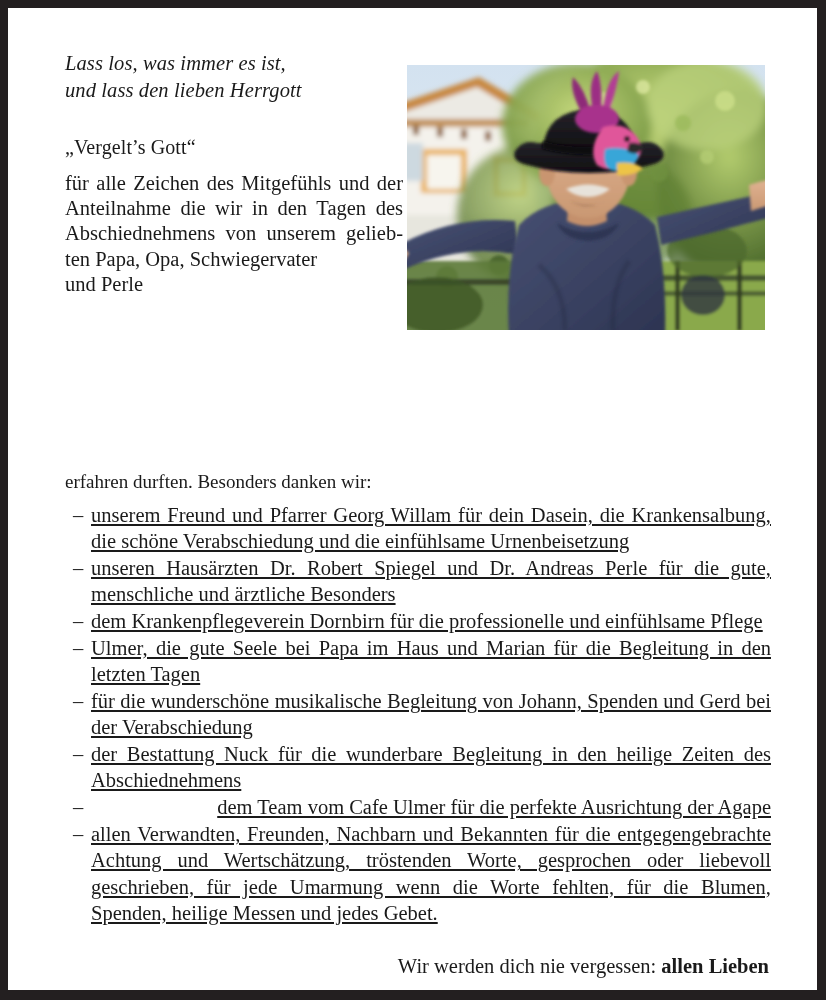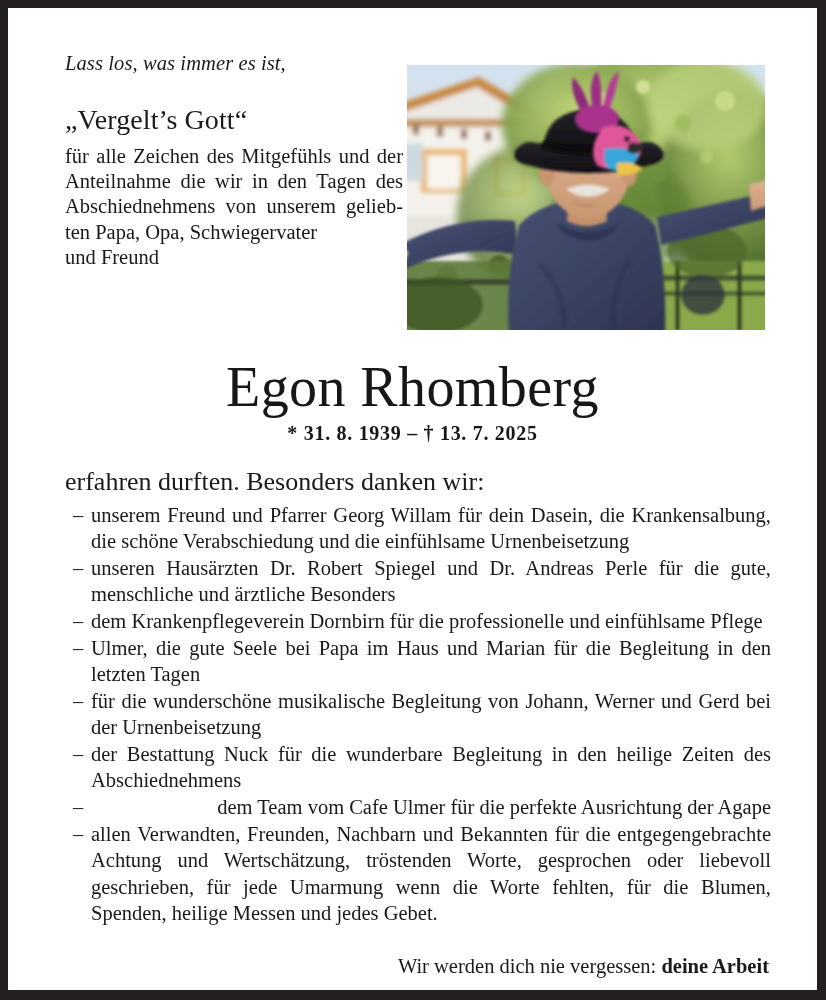--- a/index.html
+++ b/index.html
@@ -51,21 +51,21 @@
     font-style: italic;
     font-size: 20.5px;
     line-height: 27px;
     color: #1a1a1a;
     letter-spacing: 0.1px;
   }
   .quote-line { display: block; white-space: nowrap; }
 
   .vergelts {
     margin-top: 28px;
-    font-size: 28px;
+    font-size: 20px;
     line-height: 30px;
     color: #1a1a1a;
     letter-spacing: 0.1px;
   }
 
   .intro {
     margin-top: 9px;
     font-size: 20.5px;
     line-height: 25.2px;
     color: #1a1a1a;
@@ -116,21 +116,21 @@
   }
 
   
   .body-area {
     position: absolute;
     left: 57px;
     top: 461px;
     width: 706px;
   }
   .lead {
-    font-size: 26px;
+    font-size: 19px;
     line-height: 26px;
     color: #1a1a1a;
   }
 
   ul.thanks {
     list-style: none;
     margin: 7px 0 0 0;
     padding: 0;
   }
   ul.thanks li {
@@ -141,21 +141,21 @@
     color: #1a1a1a;
     text-align: justify;
     text-justify: inter-word;
     margin-bottom: 0.5px;
   }
   ul.thanks li .dash {
     position: absolute;
     left: 8px;
     top: 0;
   }
-  ul.thanks li > .txt { display: block; }
+  ul.thanks li > .txt { display: block; text-decoration: underline; }
   ul.thanks li.nojust > .txt { text-align: right; }
 
   .closing {
     margin-top: 27px;
     font-size: 20.5px;
     line-height: 26px;
     text-align: right;
     color: #1a1a1a;
     padding-right: 2px;
   }
@@ -175,27 +175,28 @@
 <body>
 
 <div class="notice">
   <div class="sheet">
 
     <div class="top-area">
 
       <div class="quote-col">
         <div class="quote">
           <span class="quote-line">Lass los, was immer es ist,</span>
+          <span class="quote-line">und lass den lieben Herrgott</span>
         </div>
 
         <div class="vergelts">„Vergelt’s Gott“</div>
 
         <div class="intro">
           <span>für alle Zeichen des Mitgefühls und der Anteilnahme die wir in den Tagen des Abschied­nehmens von unserem gelieb­ten Papa, Opa, Schwiegervater</span>
-          <div class="lastline">und Freund</div>
+          <div class="lastline">und Perle</div>
         </div>
       </div>
 
       <div class="photo-frame">
         <div class="photo">
           <svg viewBox="0 0 358 265" preserveAspectRatio="xMidYMid slice">
             <defs>
               <linearGradient id="skyG" x1="0" y1="0" x2="0" y2="1">
                 <stop offset="0%" stop-color="#d3e2f0"></stop>
                 <stop offset="100%" stop-color="#e8eef2"></stop>
@@ -343,24 +344,20 @@
               <path d="M198 84 q20 -4 34 6 q-4 14 -22 16 q-16 0 -12 -22 Z" fill="#37a6d8"></path>
               <path d="M210 98 q18 -2 26 6 q-12 8 -26 6 Z" fill="#edc447"></path>
               <path d="M222 78 q12 -2 14 6 q-8 8 -16 2 Z" fill="#2b2b2b"></path>
               <circle cx="220" cy="74" r="3" fill="#1d1d1d"></circle>
             </g>
           </svg>
         </div>
       </div>
     </div>
 
-    <div class="name-block">
-      <div class="name">Egon Rhomberg</div>
-      <div class="dates">* 31. 8. 1939 – † 13. 7. 2025</div>
-    </div>
 
     <div class="body-area">
       <div class="lead">erfahren durften. Besonders danken wir:</div>
 
       <ul class="thanks">
         <li>
           <span class="dash">–</span>
           <span class="txt">unserem Freund und Pfarrer Georg Willam für dein Dasein, die Kranken­salbung, die schöne Verabschiedung und die einfühlsame Urnenbeisetzung</span>
         </li>
         <li>
@@ -370,36 +367,36 @@
         <li>
           <span class="dash">–</span>
           <span class="txt">dem Krankenpflegeverein Dornbirn für die professionelle und einfühlsame Pflege</span>
         </li>
         <li>
           <span class="dash">–</span>
           <span class="txt">Ulmer, die gute Seele bei Papa im Haus und Marian für die Begleitung in den letzten Tagen</span>
         </li>
         <li>
           <span class="dash">–</span>
-          <span class="txt">für die wunderschöne musikalische Begleitung von Johann, Werner und Gerd bei der Urnenbeisetzung</span>
+          <span class="txt">für die wunderschöne musikalische Begleitung von Johann, Spenden und Gerd bei der Verabschiedung</span>
         </li>
         <li>
           <span class="dash">–</span>
           <span class="txt">der Bestattung Nuck für die wunderbare Begleitung in den heilige Zeiten des Abschiednehmens</span>
         </li>
         <li class="nojust">
           <span class="dash">–</span>
           <span class="txt">dem Team vom Cafe Ulmer für die perfekte Ausrichtung der Agape</span>
         </li>
         <li>
           <span class="dash">–</span>
           <span class="txt">allen Verwandten, Freunden, Nachbarn und Bekannten für die entgegen­gebrachte Achtung und Wertschätzung, tröstenden Worte, gesprochen oder liebevoll geschrieben, für jede Umarmung wenn die Worte fehlten, für die Blumen, Spenden, heilige Messen und jedes Gebet.</span>
         </li>
       </ul>
 
       <div class="closing">
-        <span>Wir werden dich nie vergessen: </span><b>deine Arbeit</b>
+        <span>Wir werden dich nie vergessen: </span><b>allen Lieben</b>
       </div>
     </div>
 
 
   </div>
 </div>
 
 </body></html>

